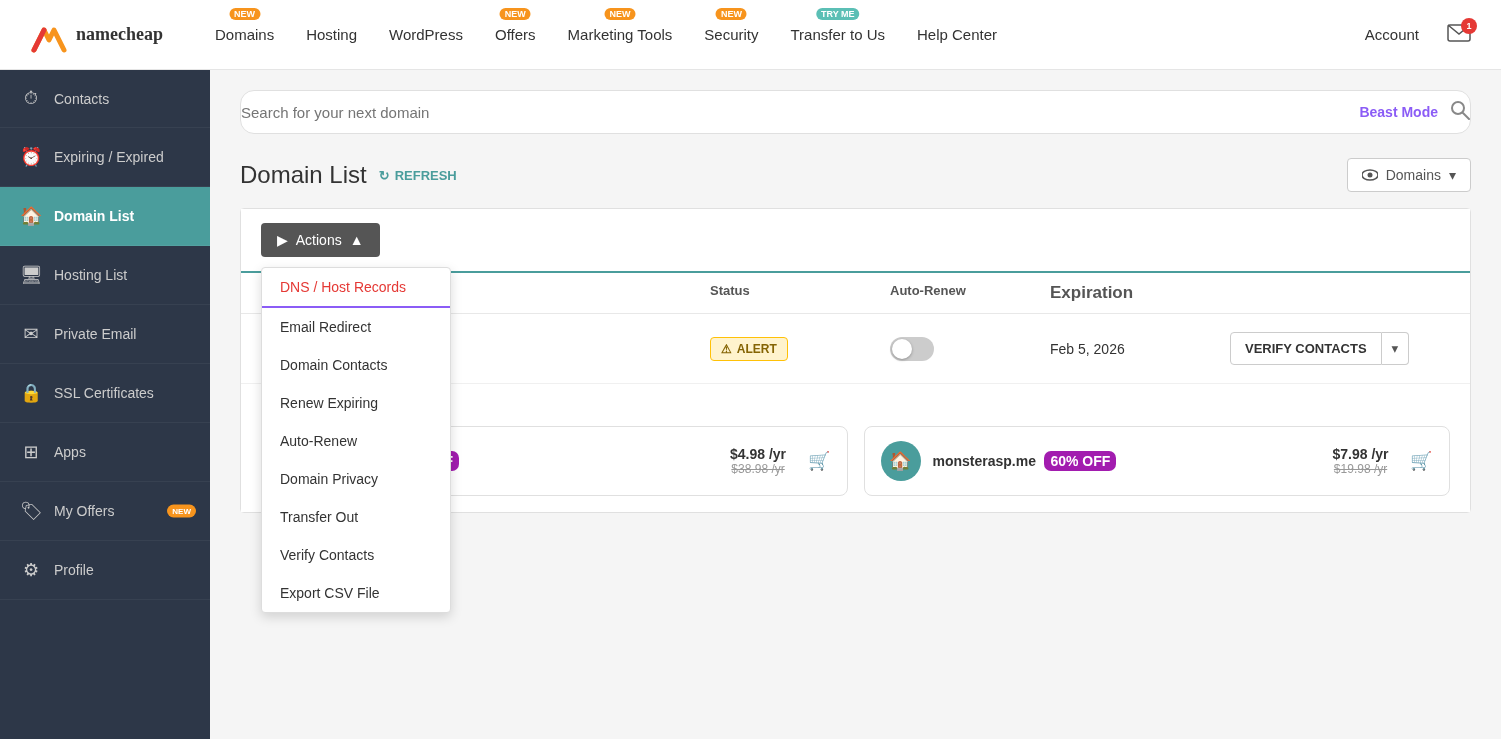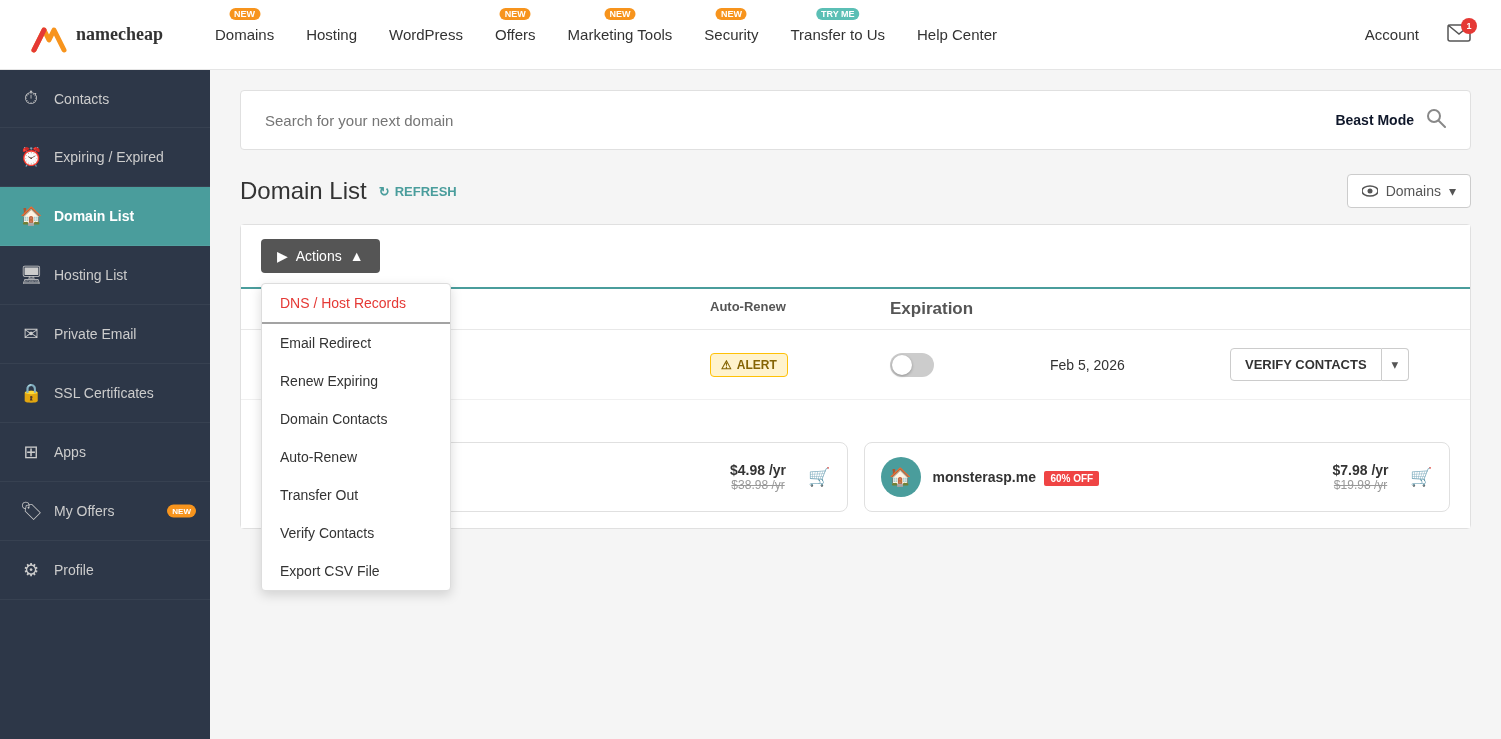--- a/index.html
+++ b/index.html
@@ -144,37 +144,37 @@
       flex: 1;
       overflow-y: auto;
       padding: 20px 30px;
       background: #f5f5f5;
     }
 
     
     .search-bar {
       background: #fff;
       border: 1px solid #e0e0e0;
-      border-radius: 4px;
-      display: flex;
-      align-items: center;
-      padding: 0 24px;
-      height: 60px;
+      border-radius: 14px;
+      display: flex;
+      align-items: center;
+      padding: 0 0;
+      height: 44px;
       margin-bottom: 24px;
     }
     .search-input {
       flex: 1;
       border: none;
       outline: none;
       font-size: 15px;
       color: #999;
       background: transparent;
     }
     .beast-mode-label {
-      color: #0f172a;
+      color: #8b5cf6;
       font-size: 14px;
       font-weight: 600;
       margin-right: 12px;
       cursor: pointer;
     }
     .search-btn {
       background: none;
       border: none;
       cursor: pointer;
       color: #999;
@@ -321,21 +321,21 @@
     }
     .dropdown-item {
       padding: 11px 18px;
       font-size: 14px;
       color: #333;
       cursor: pointer;
       white-space: nowrap;
     }
     .dropdown-item.active-item {
       color: #e53935;
-      border-bottom: 2px solid #a3a3a3;
+      border-bottom: 2px solid #8b5cf6;
       font-weight: 500;
     }
 
     
     .promo-row {
       display: flex;
       gap: 16px;
       margin-top: 16px;
     }
     .promo-card {
@@ -356,26 +356,26 @@
       display: flex;
       align-items: center;
       justify-content: center;
       color: #fff;
       font-size: 18px;
       flex-shrink: 0;
     }
     .promo-icon.teal { background: #4a9d9c; }
     .promo-name { font-size: 14px; font-weight: 600; color: #333; }
     .promo-badge {
-      background: #ef4444;
+      background: #a21caf;
       color: #fff;
-      font-size: 10px;
+      font-size: 14px;
       font-weight: 700;
       padding: 2px 6px;
-      border-radius: 2px;
+      border-radius: 7px;
       margin-left: 4px;
     }
     .promo-price-new { font-size: 14px; font-weight: 600; color: #333; }
     .promo-price-old { font-size: 12px; color: #999; text-decoration: line-through; }
     .promo-price-col { margin-left: auto; text-align: center; }
     .cart-icon-btn {
       background: none;
       border: none;
       cursor: pointer;
       font-size: 18px;
@@ -516,32 +516,34 @@
         <div class="actions-wrapper">
           <button class="actions-btn">
             <span>▶</span>
             <span>Actions</span>
             <span>▲</span>
           </button>
 
           <div class="dropdown-menu">
             <div class="dropdown-item active-item">DNS / Host Records</div>
             <div class="dropdown-item">Email Redirect</div>
+            <div class="dropdown-item">Domain Contacts</div>
             <div class="dropdown-item">Renew Expiring</div>
-            <div class="dropdown-item">Domain Contacts</div>
             <div class="dropdown-item">Auto-Renew</div>
+            <div class="dropdown-item">Domain Privacy</div>
             <div class="dropdown-item">Transfer Out</div>
             <div class="dropdown-item">Verify Contacts</div>
             <div class="dropdown-item">Export CSV File</div>
           </div>
         </div>
       </div>
 
       <div style="display:grid; grid-template-columns: 1fr 180px 160px 180px 220px; padding: 0 20px; background:#fff; border-bottom: 1px solid #e8e8e8;">
         <div style="padding:10px 0; font-size:13px; font-weight:600; color:#555;"></div>
+        <div style="padding:10px 0; font-size:13px; font-weight:600; color:#555;">Status</div>
         <div style="padding:10px 0; font-size:13px; font-weight:600; color:#555;">Auto-Renew</div>
         <div style="padding:10px 0; font-size:17px; font-weight:600; color:#555;">Expiration</div>
         <div style="padding:10px 0;"></div>
       </div>
 
       <div style="display:grid; grid-template-columns: 1fr 180px 160px 180px 220px; padding: 0 20px; align-items:center; min-height:70px; border-bottom: 1px solid #f0f0f0;">
         <div>
           <div style="font-size:14px; color:#333; margin-bottom:4px;">
             <span style="color:#888; font-size:12px;">Privacy Protection is ON</span>
           </div>

